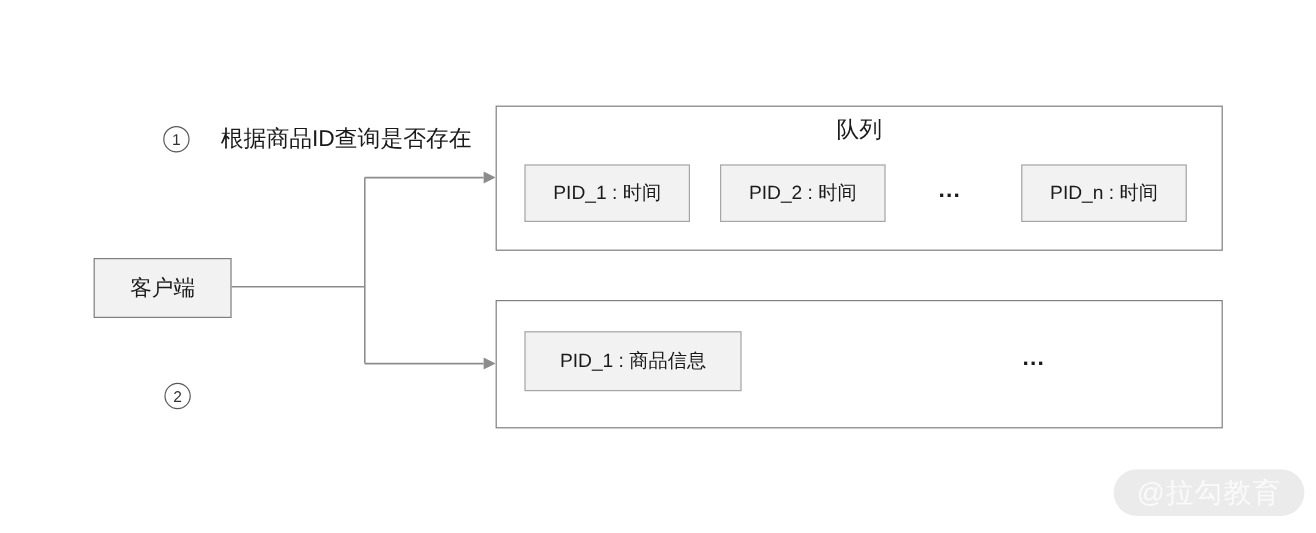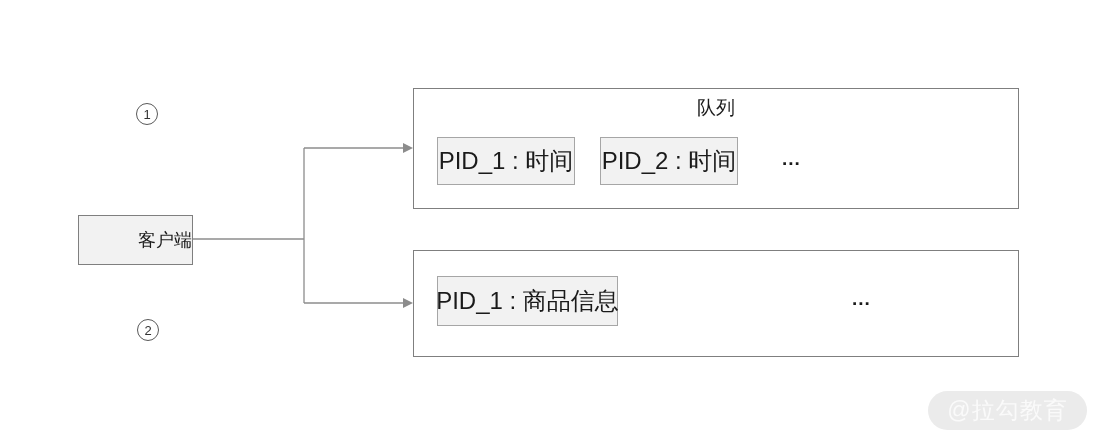--- a/index.html
+++ b/index.html
@@ -17,21 +17,21 @@
   .connector-svg { position: absolute; left: 0; top: 0; width: 1097px; height: 444px; }
   .line { stroke: var(--line, #8c8c8c); stroke-width: 1.3; fill: none; }
   .arrowhead { fill: var(--line, #8c8c8c); stroke: none; }
 
   
   .client-box {
     position: absolute;
     left: 78px; top: 215px; width: 115px; height: 50px;
     background: var(--box-fill, #f2f2f2);
     border: 1px solid var(--outer-border, #7f7f7f);
-    display: flex; align-items: center; justify-content: flex-end;
+    display: flex; align-items: center; justify-content: center;
     font-size: 18px;
     box-sizing: border-box;
   }
 
   
   .outer-box {
     position: absolute;
     background: #ffffff;
     border: 1px solid var(--outer-border, #7f7f7f);
     box-sizing: border-box;
@@ -42,21 +42,21 @@
     position: absolute; left: 0; top: 6px; width: 100%;
     text-align: center; font-size: 19px;
   }
 
   
   .item-box {
     position: absolute;
     background: var(--box-fill, #f2f2f2);
     border: 1px solid var(--box-border, #a6a6a6);
     display: flex; align-items: center; justify-content: center;
-    font-size: 24px;
+    font-size: 16px;
     box-sizing: border-box;
     white-space: nowrap;
   }
   .q-item { top: 48px; height: 48px; width: 138px; }
   .q-item-1 { left: 23px; }
   .q-item-2 { left: 186px; text-align: center; }
   .q-item-n { left: 437px; }
   .i-item { top: 25px; height: 50px; }
   .i-item-1 { left: 23px; width: 181px; }
   .i-item-2 { left: 227px; width: 179px; }
@@ -111,35 +111,37 @@
     <path class="line" d="M193,239 H304"></path>
     <path class="line" d="M304,148 V303"></path>
     <path class="line" d="M304,148 H403"></path>
     <polygon class="arrowhead" points="403,143 413,148 403,153"></polygon>
     <path class="line" d="M304,303 H403"></path>
     <polygon class="arrowhead" points="403,298 413,303 403,308"></polygon>
   </svg>
 
   <div class="annotation annotation-1">
     <span class="circled-number">1</span>
+    <span class="annotation-text">根据商品ID查询是否存在</span>
   </div>
 
   <div class="annotation annotation-2">
     <span class="circled-number">2</span>
   </div>
 
   <div class="client-box">
     <span>客户端</span>
   </div>
 
   <div class="outer-box queue-box">
     <div class="queue-title">队列</div>
     <div class="item-box q-item q-item-1">PID_1 : 时间</div>
     <div class="item-box q-item q-item-2">PID_2 : 时间</div>
     <div class="ellipsis q-ellipsis">...</div>
+    <div class="item-box q-item q-item-n">PID_n : 时间</div>
   </div>
 
   <div class="outer-box info-box">
     <div class="item-box i-item i-item-1">PID_1 : 商品信息</div>
     <div class="ellipsis i-ellipsis">...</div>
   </div>
 
   <div class="watermark">
     <span>@拉勾教育</span>
   </div>

